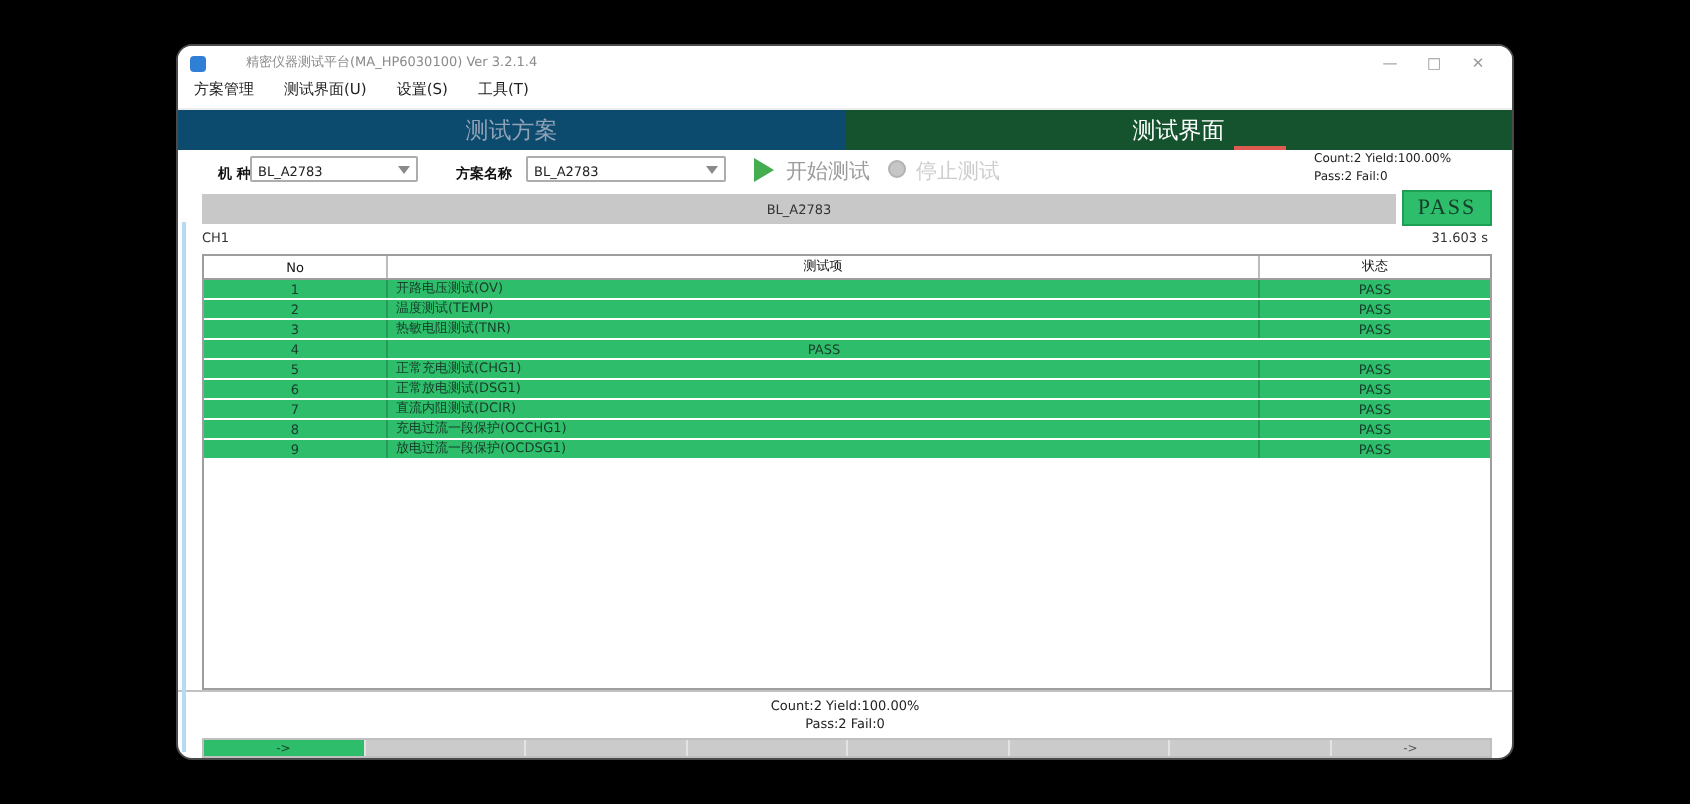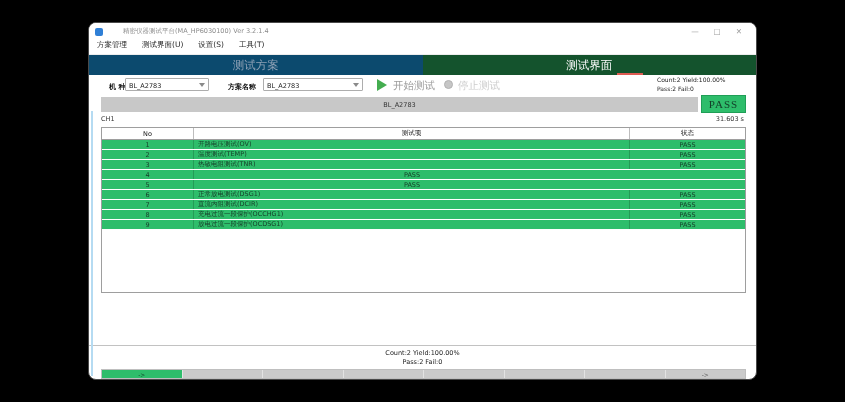--- a/index.html
+++ b/index.html
@@ -50,21 +50,21 @@
   .graybar-text { font-size:6.5px; color:#333; }
   .passbox { position:absolute; left:612px; top:0; width:45px; height:18px; background:#2ebd6b; border:1px solid #1f9e56; display:flex; align-items:center; justify-content:center; }
   .pass-text { font-family:"Liberation Serif", serif; font-size:11px; color:#14402a; letter-spacing:1px; }
 
   
   .chrow { position:absolute; left:0; top:91px; width:100%; height:12px; }
   .ch-label { position:absolute; left:12px; top:1px; font-size:6.5px; color:#333; }
   .time-label { position:absolute; right:12px; top:1px; font-size:6.5px; color:#333; }
 
   
-  .testtable { position:absolute; left:12px; top:104px; width:645px; height:166px; border:1px solid #9e9e9e; background:#fff; }
+  .testtable { position:absolute; left:12px; top:104px; width:645px; height:218px; border:1px solid #9e9e9e; background:#fff; }
   .thead { display:grid; grid-template-columns:92px 436px 115px; height:12px; border-bottom:1px solid #9e9e9e; }
   .thead > div { font-size:6.5px; color:#111; display:flex; align-items:center; justify-content:center; border-right:1px solid #bdbdbd; }
   .thead > div:last-child { border-right:none; }
   .trow { display:grid; grid-template-columns:92px 436px 115px; height:10px; background:#2ebd6b; border-bottom:1px solid #fff; }
   .trow > div { font-size:6.5px; color:#16402a; display:flex; align-items:center; border-right:1px solid rgba(0,0,0,.18); overflow:hidden; white-space:nowrap; }
   .trow > div:last-child { border-right:none; }
   .cell-no, .cell-status { justify-content:center; }
   .cell-item { padding-left:4px; }
 
   
@@ -165,20 +165,21 @@
         <div class="cell-no">3</div>
         <div class="cell-item">热敏电阻测试(TNR)</div>
         <div class="cell-status">PASS</div>
       </div>
       <div class="trow">
         <div class="cell-no">4</div>
         <div class="cell-status">PASS</div>
       </div>
       <div class="trow">
         <div class="cell-no">5</div>
+        <div class="cell-item">正常充电测试(CHG1)</div>
         <div class="cell-status">PASS</div>
       </div>
       <div class="trow">
         <div class="cell-no">6</div>
         <div class="cell-item">正常放电测试(DSG1)</div>
         <div class="cell-status">PASS</div>
       </div>
       <div class="trow">
         <div class="cell-no">7</div>
         <div class="cell-item">直流内阻测试(DCIR)</div>

